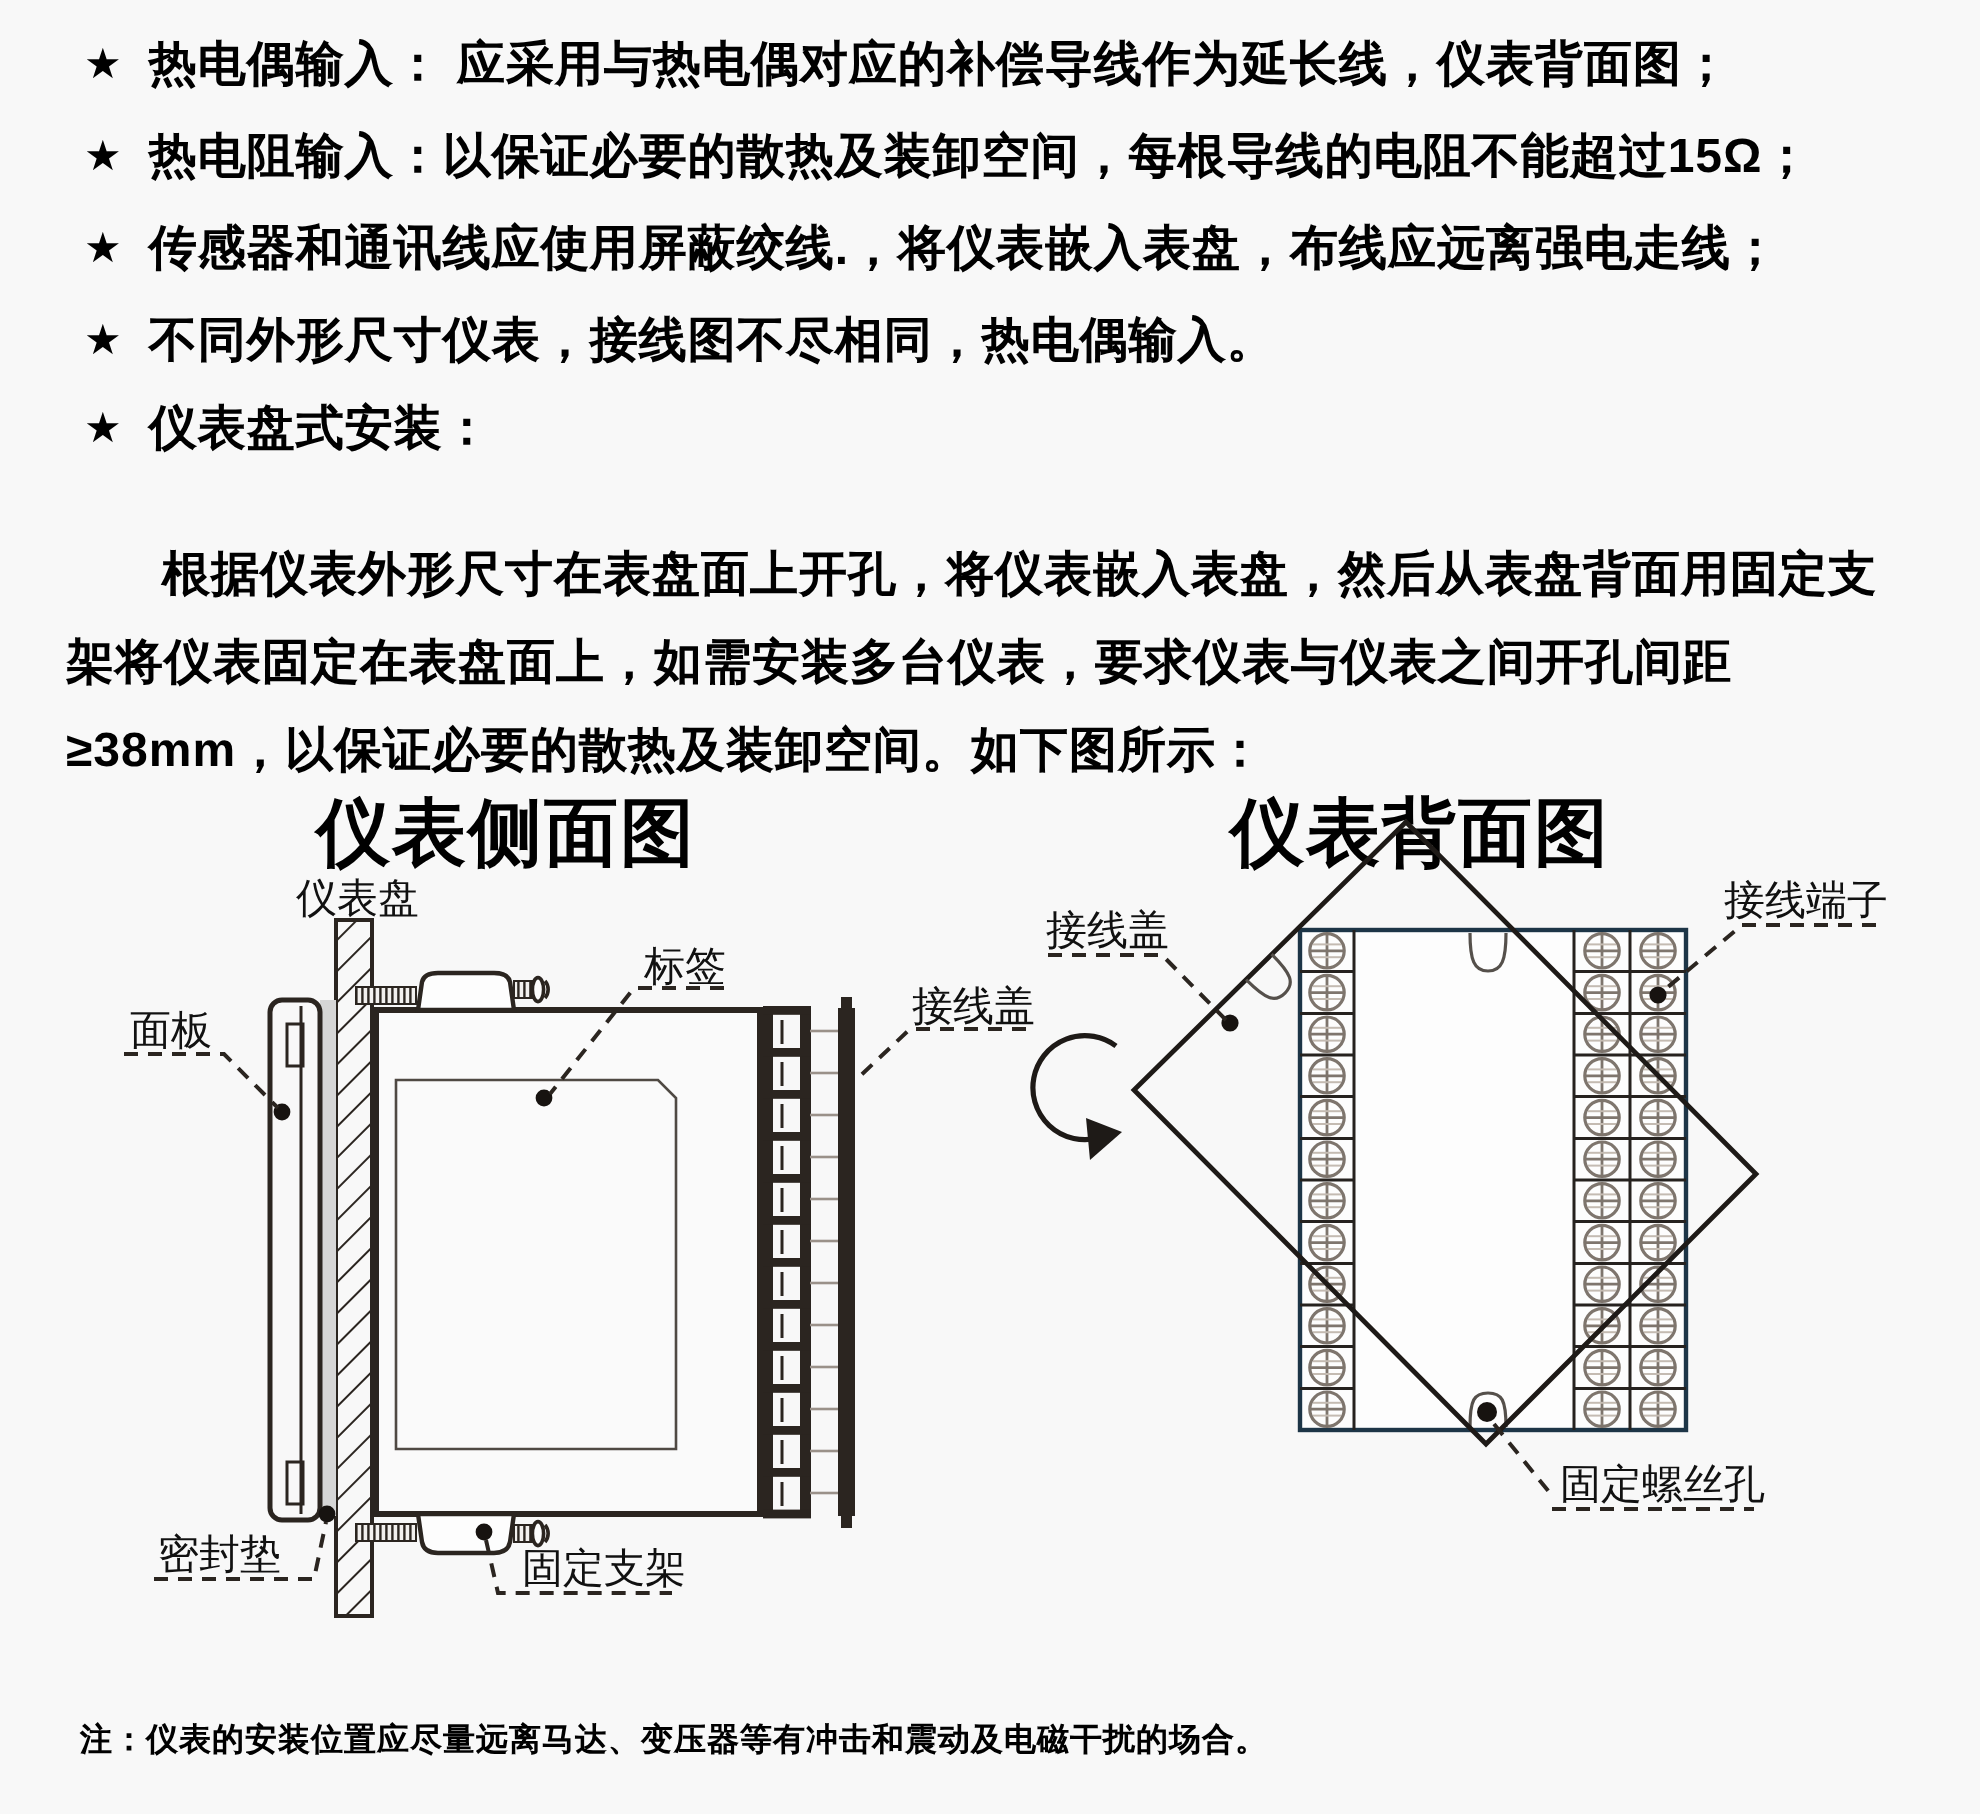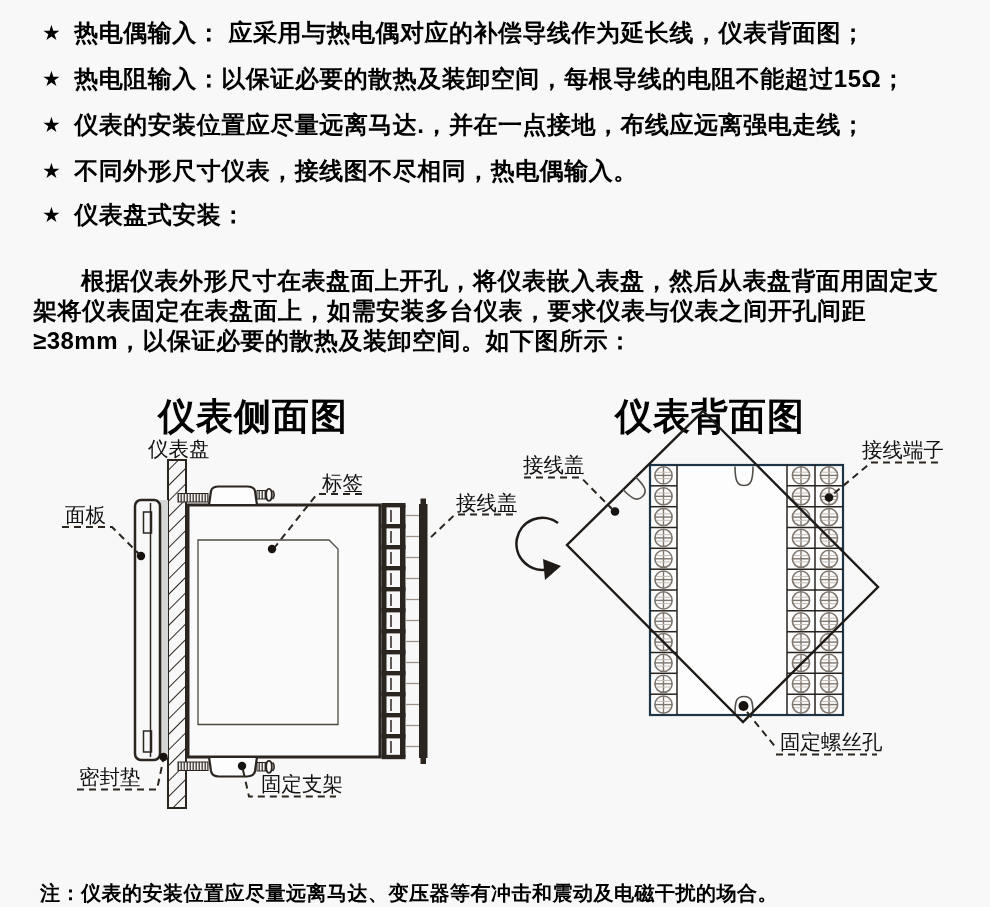--- a/index.html
+++ b/index.html
@@ -15,33 +15,33 @@
   }
   .bullet-row{
     position:absolute;left:42px;
     display:flex;align-items:flex-start;
     font-size:24px;font-weight:700;line-height:28px;white-space:nowrap;
     letter-spacing:0.5px;
   }
   .bullet-row .star{font-size:21px;line-height:28px;margin-right:13px;}
   #para{
     position:absolute;left:33px;top:242px;width:925px;
-    font-size:24px;font-weight:700;line-height:30px;
+    font-size:24px;font-weight:700;line-height:44px;
     text-indent:48px;letter-spacing:0.5px;
   }
   .diagram-title{
     position:absolute;top:392px;width:260px;text-align:left;
     font-family:"Liberation Serif","DejaVu Serif",serif;
     font-size:37px;font-weight:700;letter-spacing:1px;
   }
   #side-title{left:158px;}
   #back-title{left:615px;}
   #note{
-    position:absolute;left:40px;top:880px;
-    font-size:20px;font-weight:700;letter-spacing:0.5px;white-space:nowrap;
+    position:absolute;left:40px;top:860px;
+    font-size:16px;font-weight:700;letter-spacing:0.5px;white-space:nowrap;
   }
   svg{position:absolute;}
   #svg-side{left:40px;top:425px;}
   #svg-back{left:515px;top:400px;}
   .dline{stroke:#2b2520;fill:none;}
   .dashed{stroke:#2b2520;stroke-width:2;fill:none;stroke-dasharray:7 5;}
   .dlabel{font-family:"Liberation Sans","DejaVu Sans",sans-serif;font-size:20.5px;fill:#111;}
   .dot{fill:#171310;}
   .screwline{stroke:#7e756d;fill:none;}
 </style>
@@ -53,21 +53,21 @@
   <div class="bullet-row" style="top:19px">
     <span class="star">★</span>
     <span>热电偶输入： 应采用与热电偶对应的补偿导线作为延长线，仪表背面图；</span>
   </div>
   <div class="bullet-row" style="top:65px">
     <span class="star">★</span>
     <span>热电阻输入：以保证必要的散热及装卸空间，每根导线的电阻不能超过15Ω；</span>
   </div>
   <div class="bullet-row" style="top:111px">
     <span class="star">★</span>
-    <span>仪表的安装位置应尽量远离马达.，并在一点接地，布线应远离强电走线；</span>
+    <span>传感器和通讯线应使用屏蔽绞线.，将仪表嵌入表盘，布线应远离强电走线；</span>
   </div>
   <div class="bullet-row" style="top:157px">
     <span class="star">★</span>
     <span>不同外形尺寸仪表，接线图不尽相同，热电偶输入。</span>
   </div>
   <div class="bullet-row" style="top:201px">
     <span class="star">★</span>
     <span>仪表盘式安装：</span>
   </div>
 

